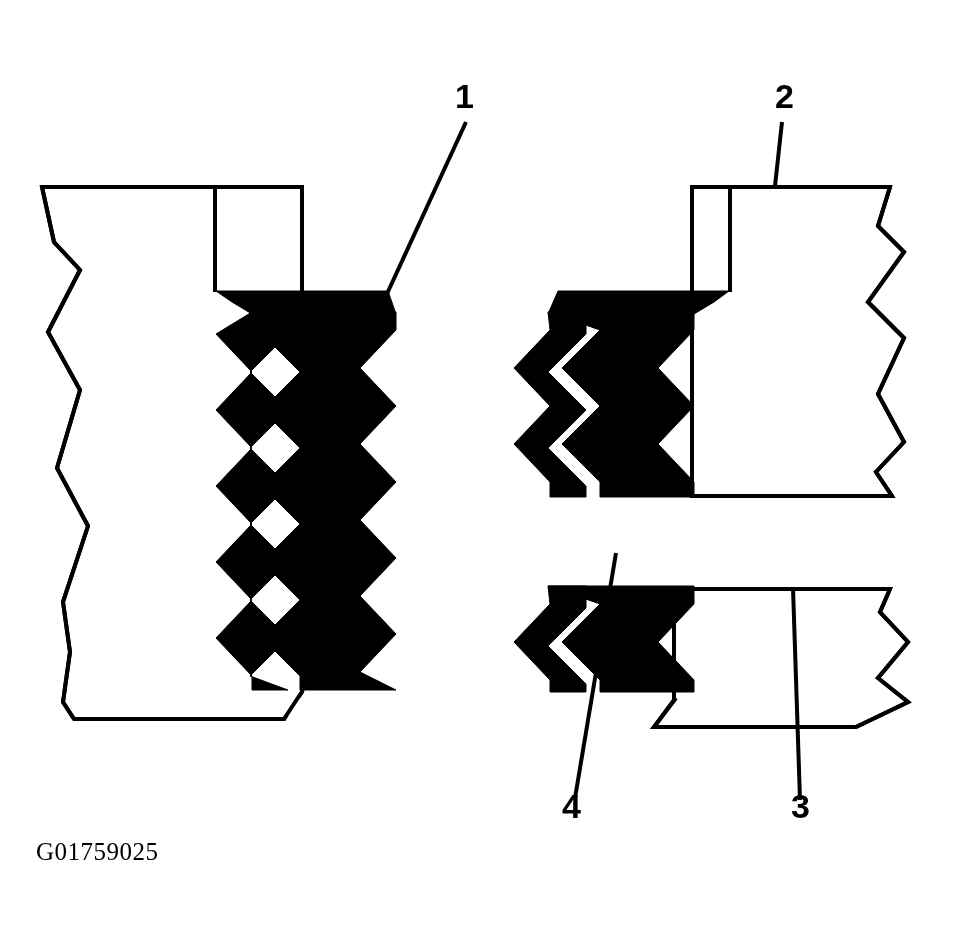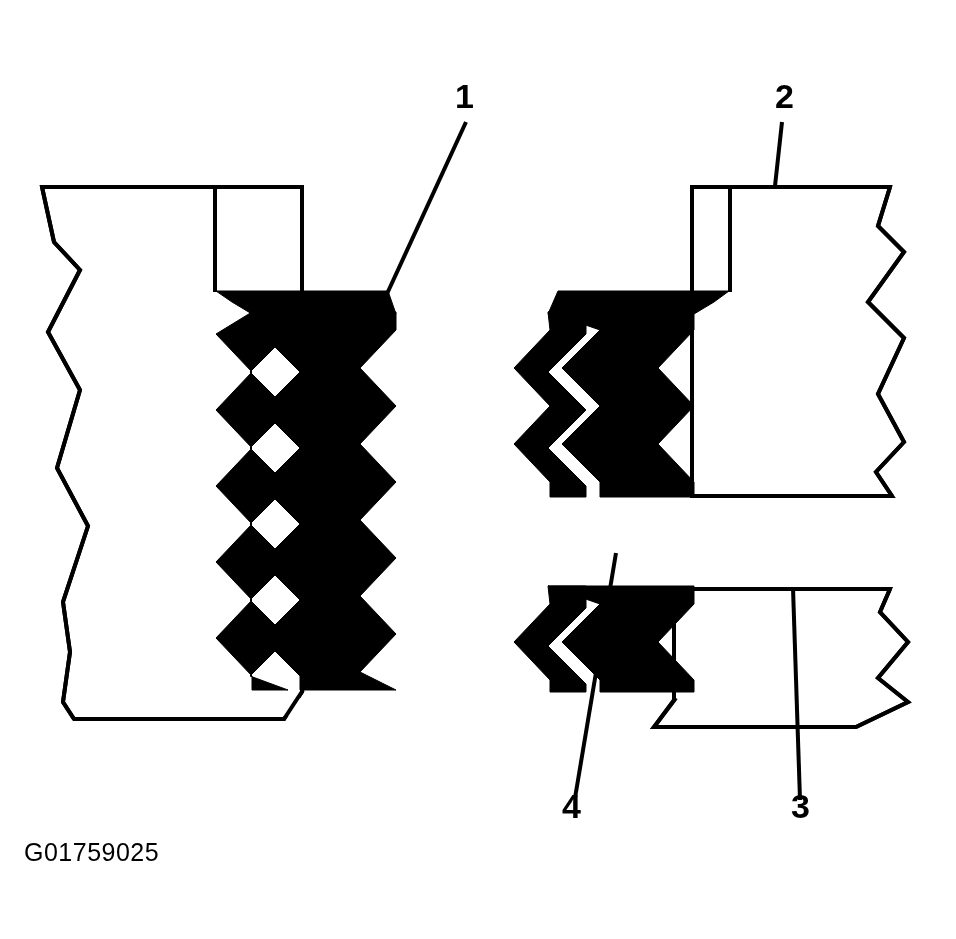--- a/index.html
+++ b/index.html
@@ -53,23 +53,23 @@
     stroke-linecap: butt;
   }
   .callout-text {
     font-family: "Liberation Sans", sans-serif;
     font-size: 34px;
     font-weight: bold;
     fill: #000000;
   }
   .figure-id-text {
     position: absolute;
-    left: 24px;
+    left: 36px;
     top: 838px;
-    font-family: Liberation Sans, sans-serif;
+    font-family: Liberation Serif, serif;
     font-size: 25px;
     color: #000000;
     letter-spacing: 0.5px;
     white-space: nowrap;
   }
 </style>
 </head>
 <body>
 
 <div id="figure-root">

